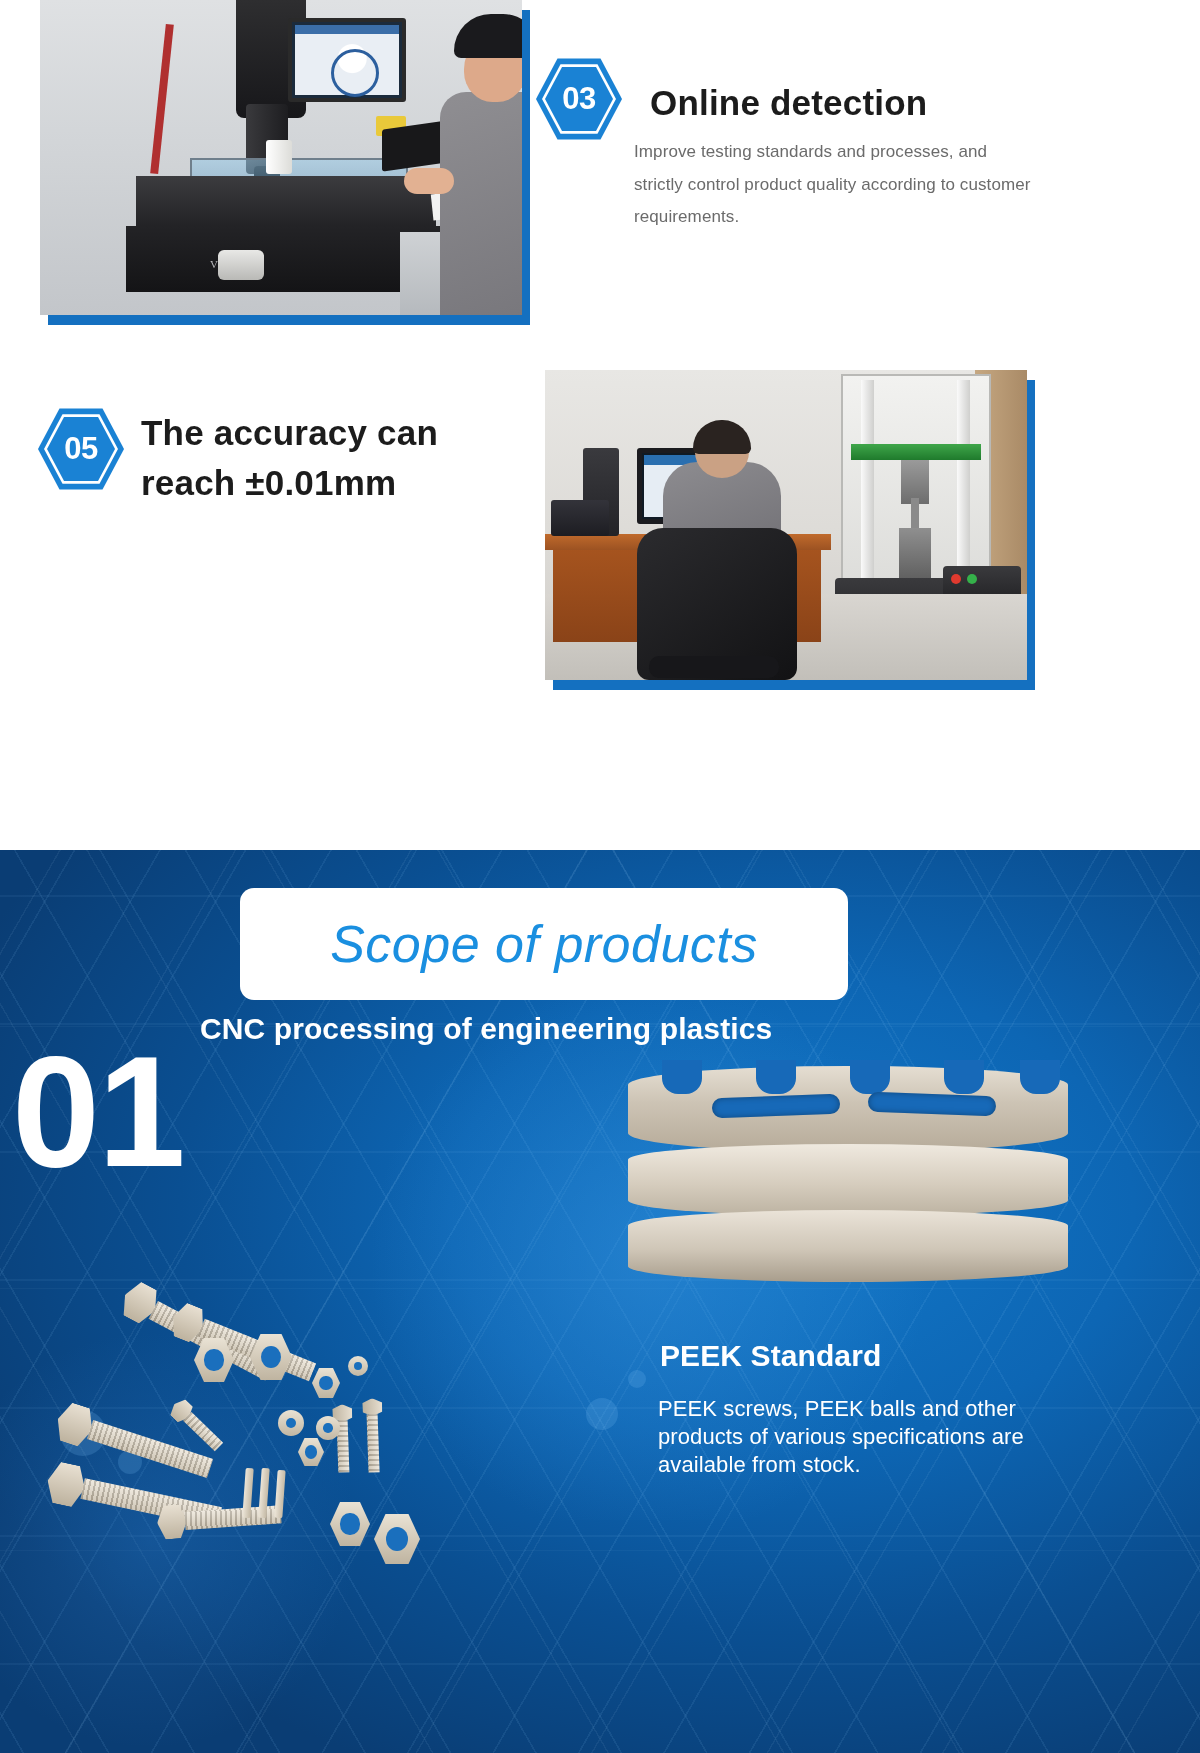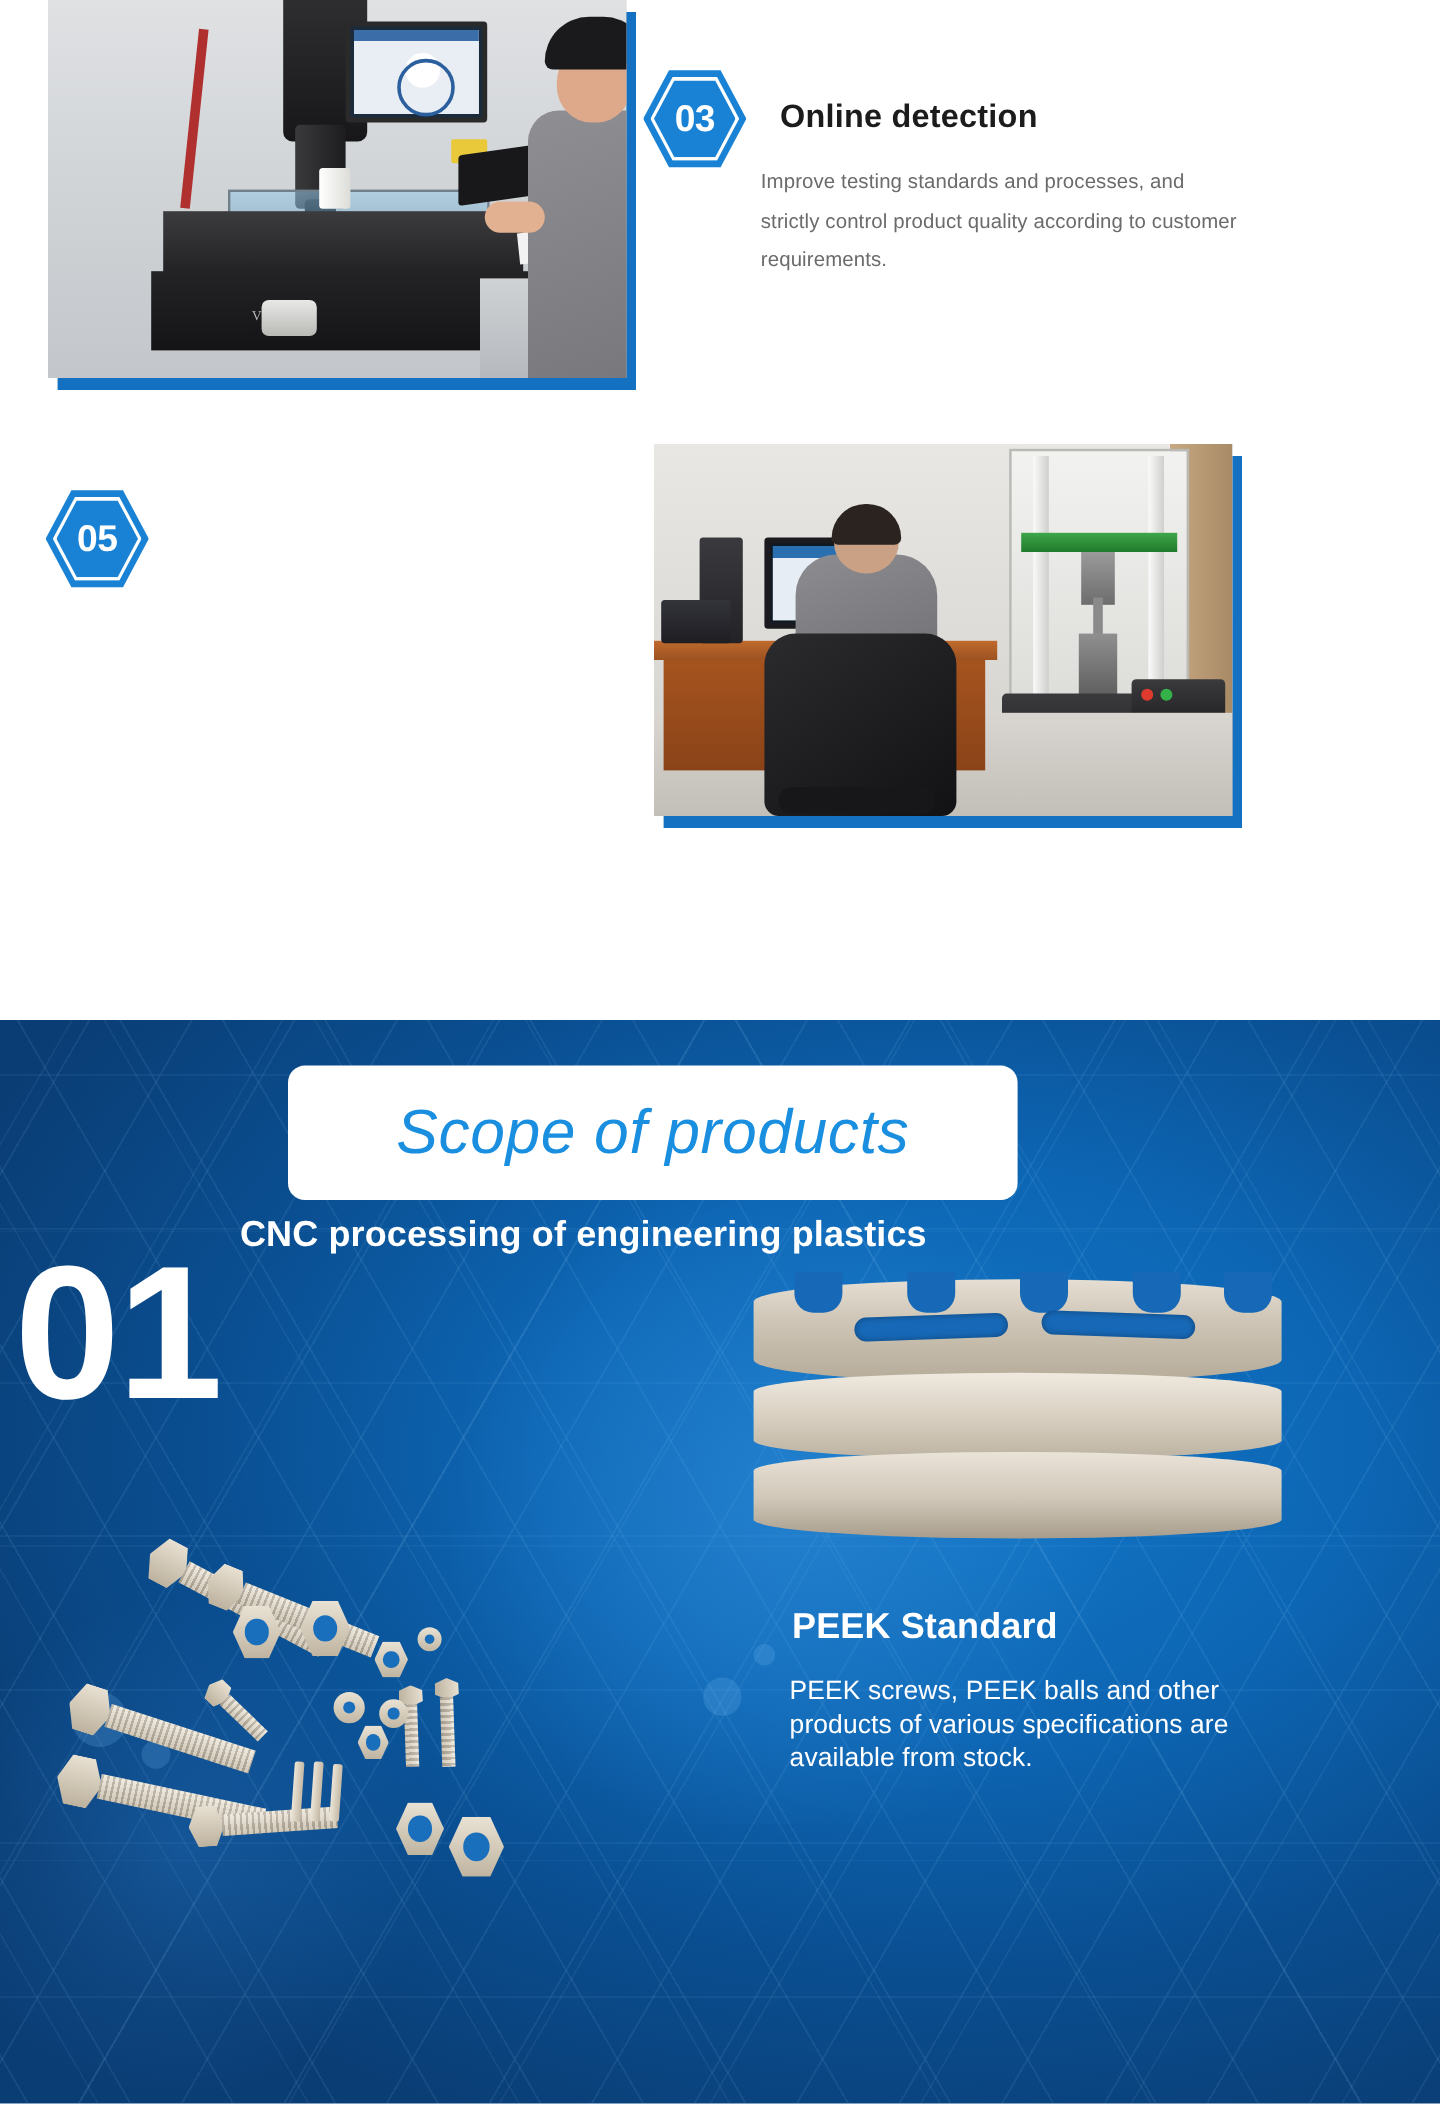--- a/index.html
+++ b/index.html
@@ -161,21 +161,21 @@
     clip-path:polygon(25% 3%, 75% 3%, 100% 50%, 75% 97%, 25% 97%, 0% 50%);
     background:#1a82d4;
   }
   .hex-num {
     position:absolute; inset:0; display:flex; align-items:center; justify-content:center;
     color:#ffffff; font-size:31px; font-weight:bold; letter-spacing:-0.5px;
     font-family:"Liberation Sans", sans-serif;
   }
 
   .feat-title {
-    position:absolute; color:#1c1c1c; font-size:27px; font-weight:bold;
+    position:absolute; color:#1c1c1c; font-size:35px; font-weight:bold;
     line-height:1.42; letter-spacing:.2px;
   }
   .feat-body {
     position:absolute; color:#6b6b6b; font-size:17px; line-height:1.92;
     letter-spacing:.1px;
   }
 
   
   #badge-03 { left:536px; top:56px; }
   #title-03 { left:650px; top:78px; width:420px; }
@@ -357,20 +357,21 @@
   </div>
   <div class="feat-title" id="title-03">Online detection</div>
   <div class="feat-body" id="body-03">Improve testing standards and processes, and strictly control product quality according to customer requirements.</div>
 
   <div class="hex-badge" id="badge-04">
     <div class="hex-outer"></div>
     <div class="hex-inner"></div>
     <div class="hex-fill"></div>
     <div class="hex-num">05</div>
   </div>
+  <div class="feat-title" id="title-04">The accuracy can reach ±0.01mm</div>
 
   <div class="photo-frame" id="photo-block-2">
     <div class="accent"></div>
     <div class="photo">
       <div class="scene">
         <div class="p2-wall"></div>
         <div class="p2-door"></div>
         <div class="p2-machine-frame"></div>
         <div class="p2-col-l"></div>
         <div class="p2-col-r"></div>

